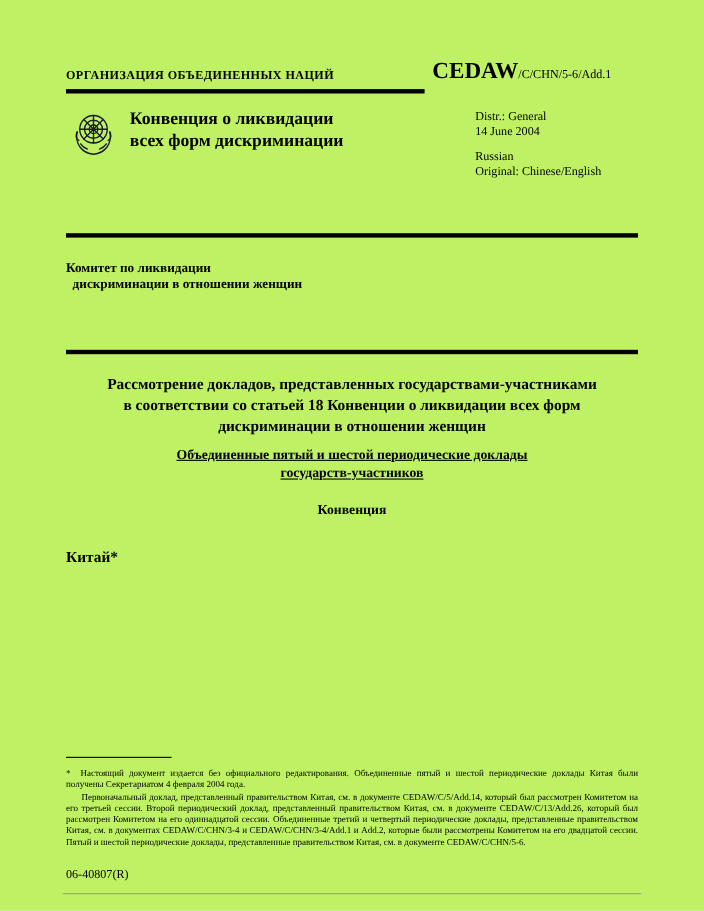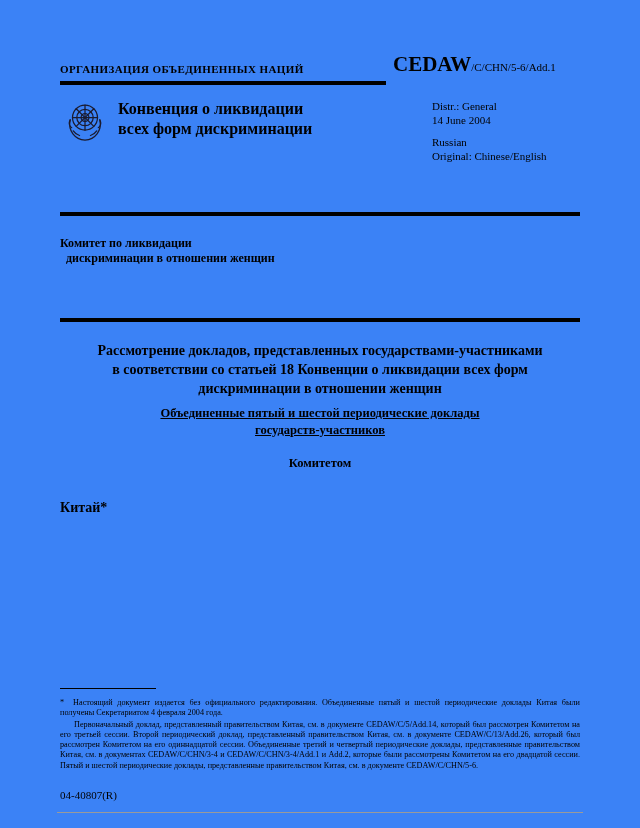--- a/index.html
+++ b/index.html
@@ -1,21 +1,21 @@
 <!DOCTYPE html>
 <html><head>
 <meta charset="utf-8">
 <title>CEDAW/C/CHN/5-6/Add.1</title>
 <style>
   html,body{margin:0;padding:0;background:#e8e8e8;}
   .page{
     position:relative;
     width:640px;height:828px;
     margin:0 auto;
-    background:#3b82f6;
+    background:#bef264;
     font-family:"Liberation Serif","DejaVu Serif",serif;
     color:#000;
     overflow:hidden;
   }
   .abs{position:absolute;}
   
   .org-name{left:60px;top:63px;font-size:11px;font-weight:bold;letter-spacing:.4px;}
   .doc-symbol{left:393px;top:52px;white-space:nowrap;}
   .sym-main{font-size:21px;font-weight:bold;}
   .sym-suffix{font-size:11px;}
@@ -102,27 +102,27 @@
     <div>Рассмотрение докладов, представленных государствами-участниками</div>
     <div>в соответствии со статьей 18 Конвенции о ликвидации всех форм</div>
     <div>дискриминации в отношении женщин</div>
   </div>
 
   <div class="abs subtitle">
     <div><span class="u">Объединенные пятый и шестой периодические доклады</span></div>
     <div><span class="u">государств-участников</span></div>
   </div>
 
-  <div class="abs addendum">Комитетом</div>
+  <div class="abs addendum">Конвенция</div>
 
   <div class="abs country">Китай*</div>
 
   <div class="abs fn-sep"></div>
 
   <div class="abs footnote">
     <p class="fn-para"><span class="fn-marker">*</span><span>Настоящий документ издается без официального редактирования. Объединенные пятый и шестой периодические доклады Китая были получены Секретариатом 4 февраля 2004 года.</span></p>
     <p class="fn-para fn-para2">Первоначальный доклад, представленный правительством Китая, см. в документе CEDAW/C/5/Add.14, который был рассмотрен Комитетом на его третьей сессии. Второй периодический доклад, представленный правительством Китая, см. в документе CEDAW/C/13/Add.26, который был рассмотрен Комитетом на его одиннадцатой сессии. Объединенные третий и четвертый периодические доклады, представленные правительством Китая, см. в документах CEDAW/C/CHN/3-4 и CEDAW/C/CHN/3-4/Add.1 и Add.2, которые были рассмотрены Комитетом на его двадцатой сессии. Пятый и шестой периодические доклады, представленные правительством Китая, см. в документе CEDAW/C/CHN/5-6.</p>
   </div>
 
-  <div class="abs footer-num">04-40807(R)</div>
+  <div class="abs footer-num">06-40807(R)</div>
   <div class="abs rule-bottom"></div>
 
 </div>
 
 </body></html>

